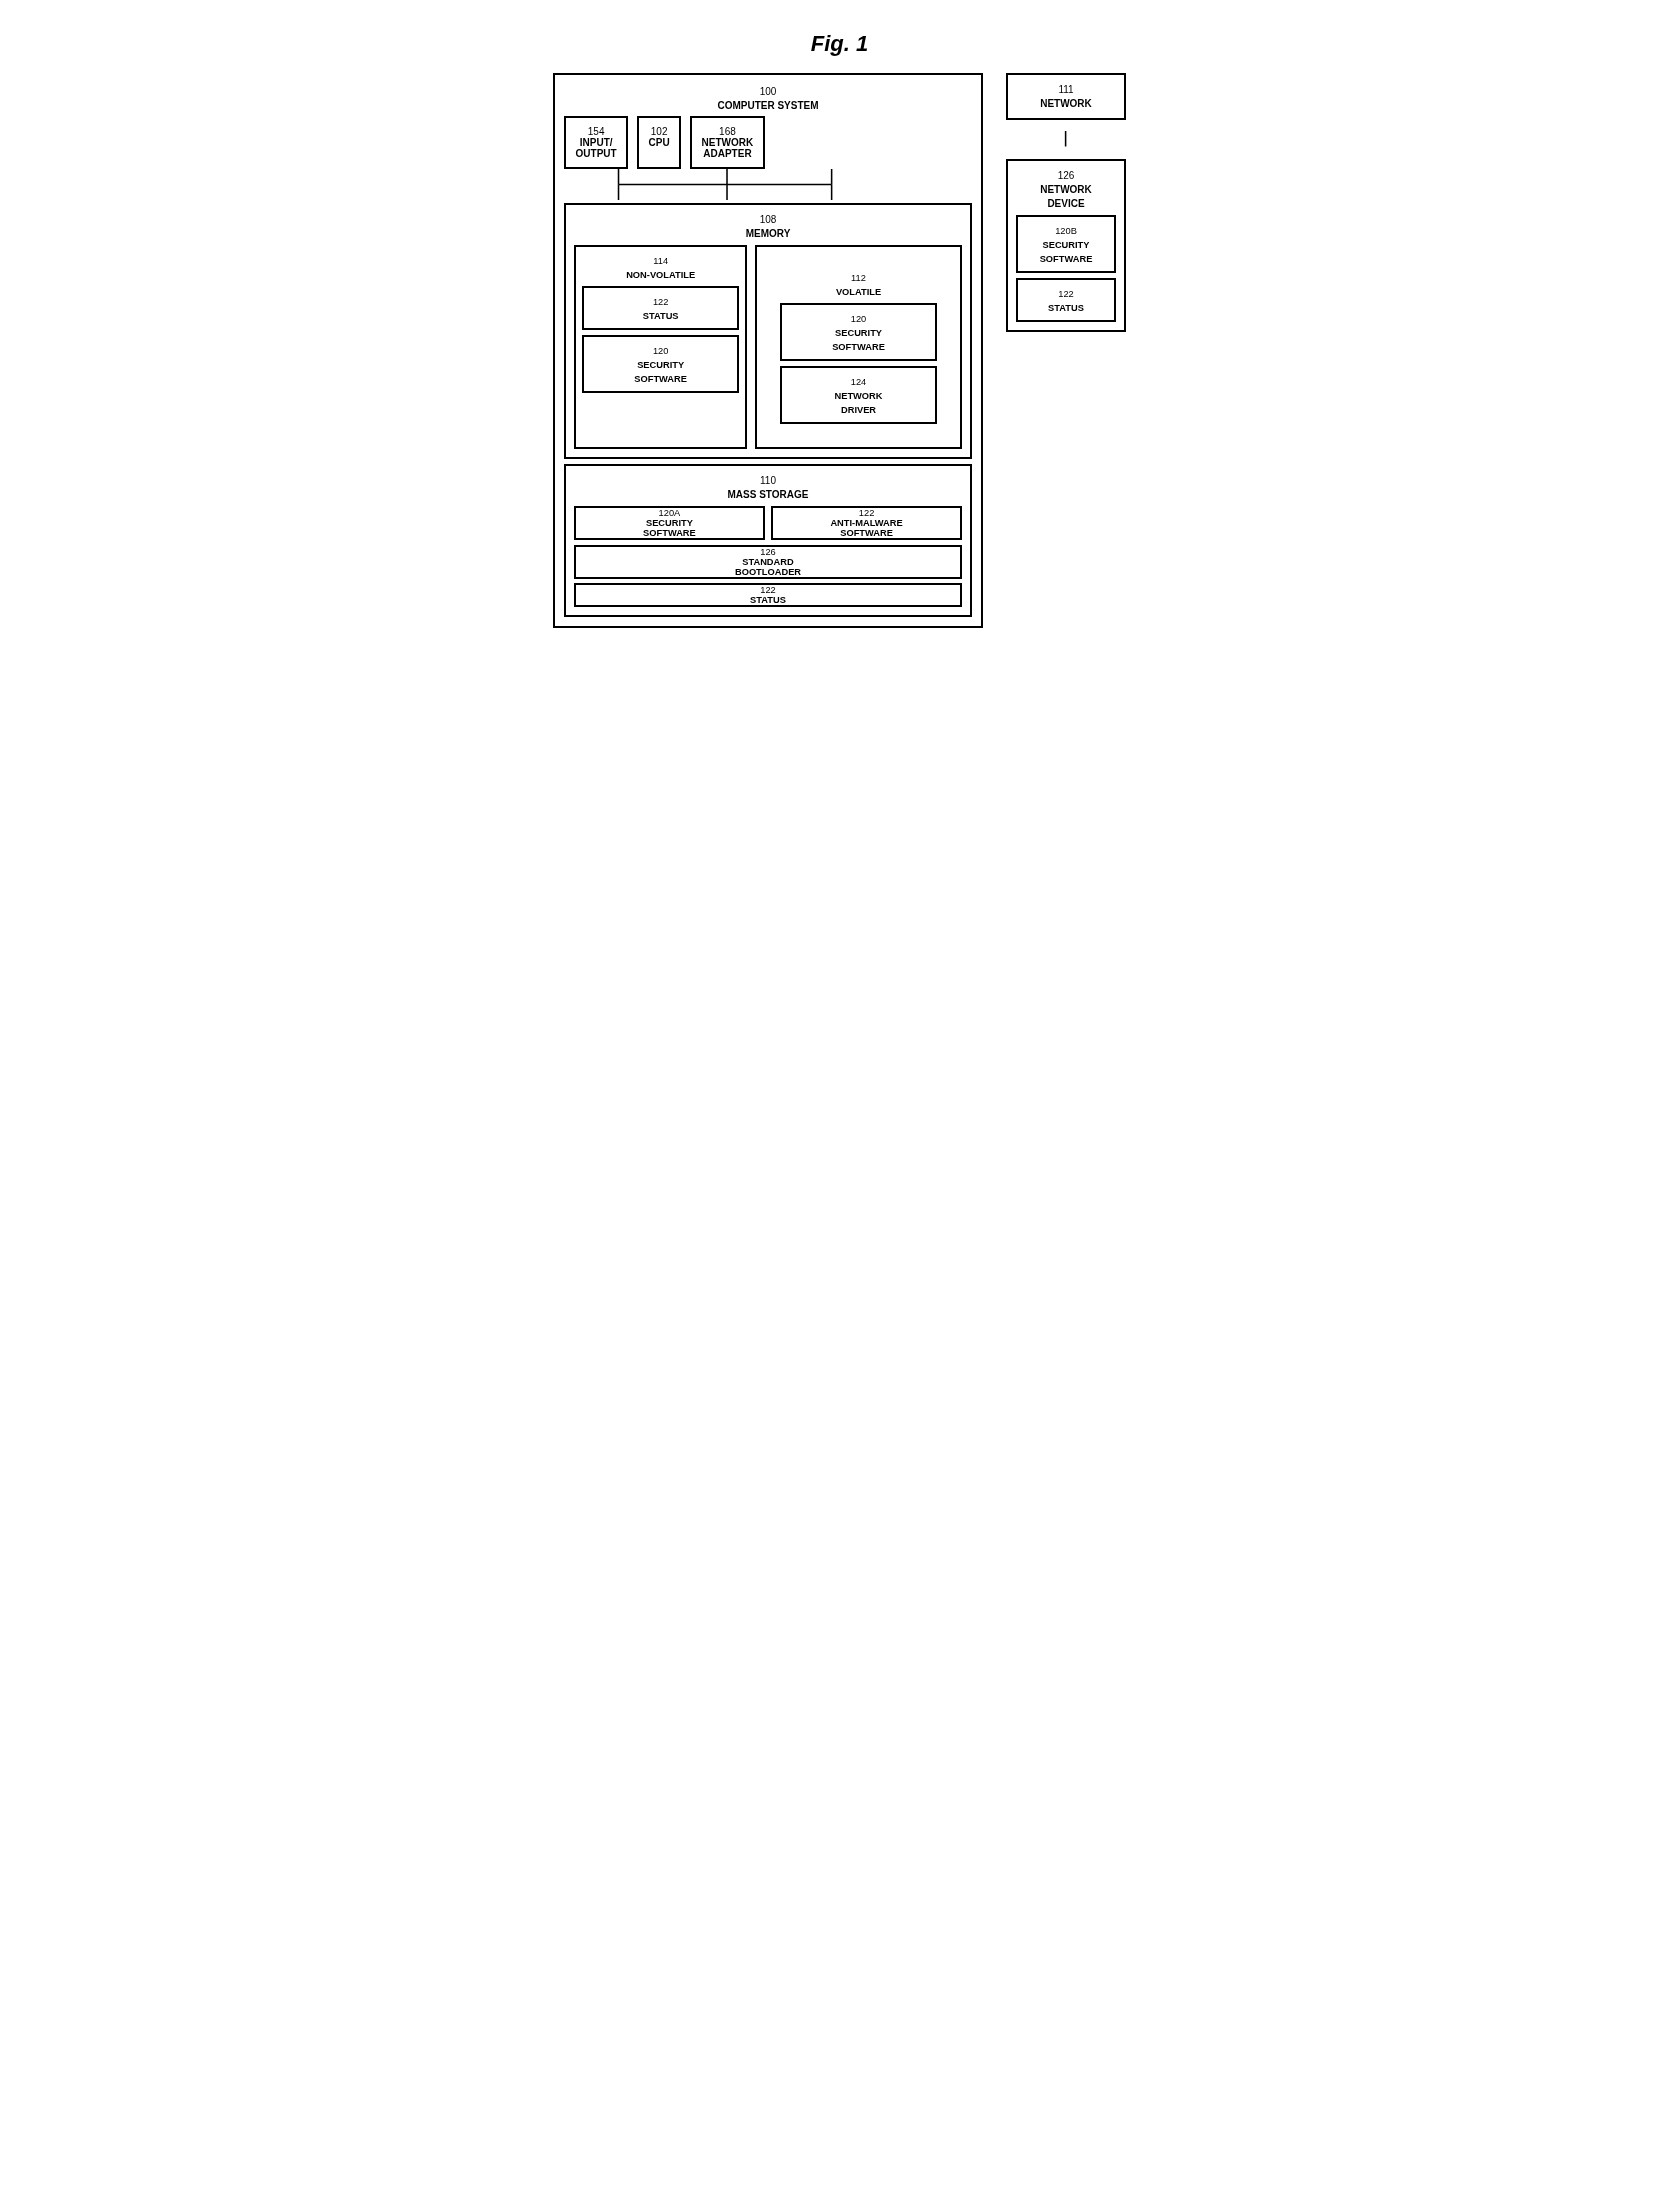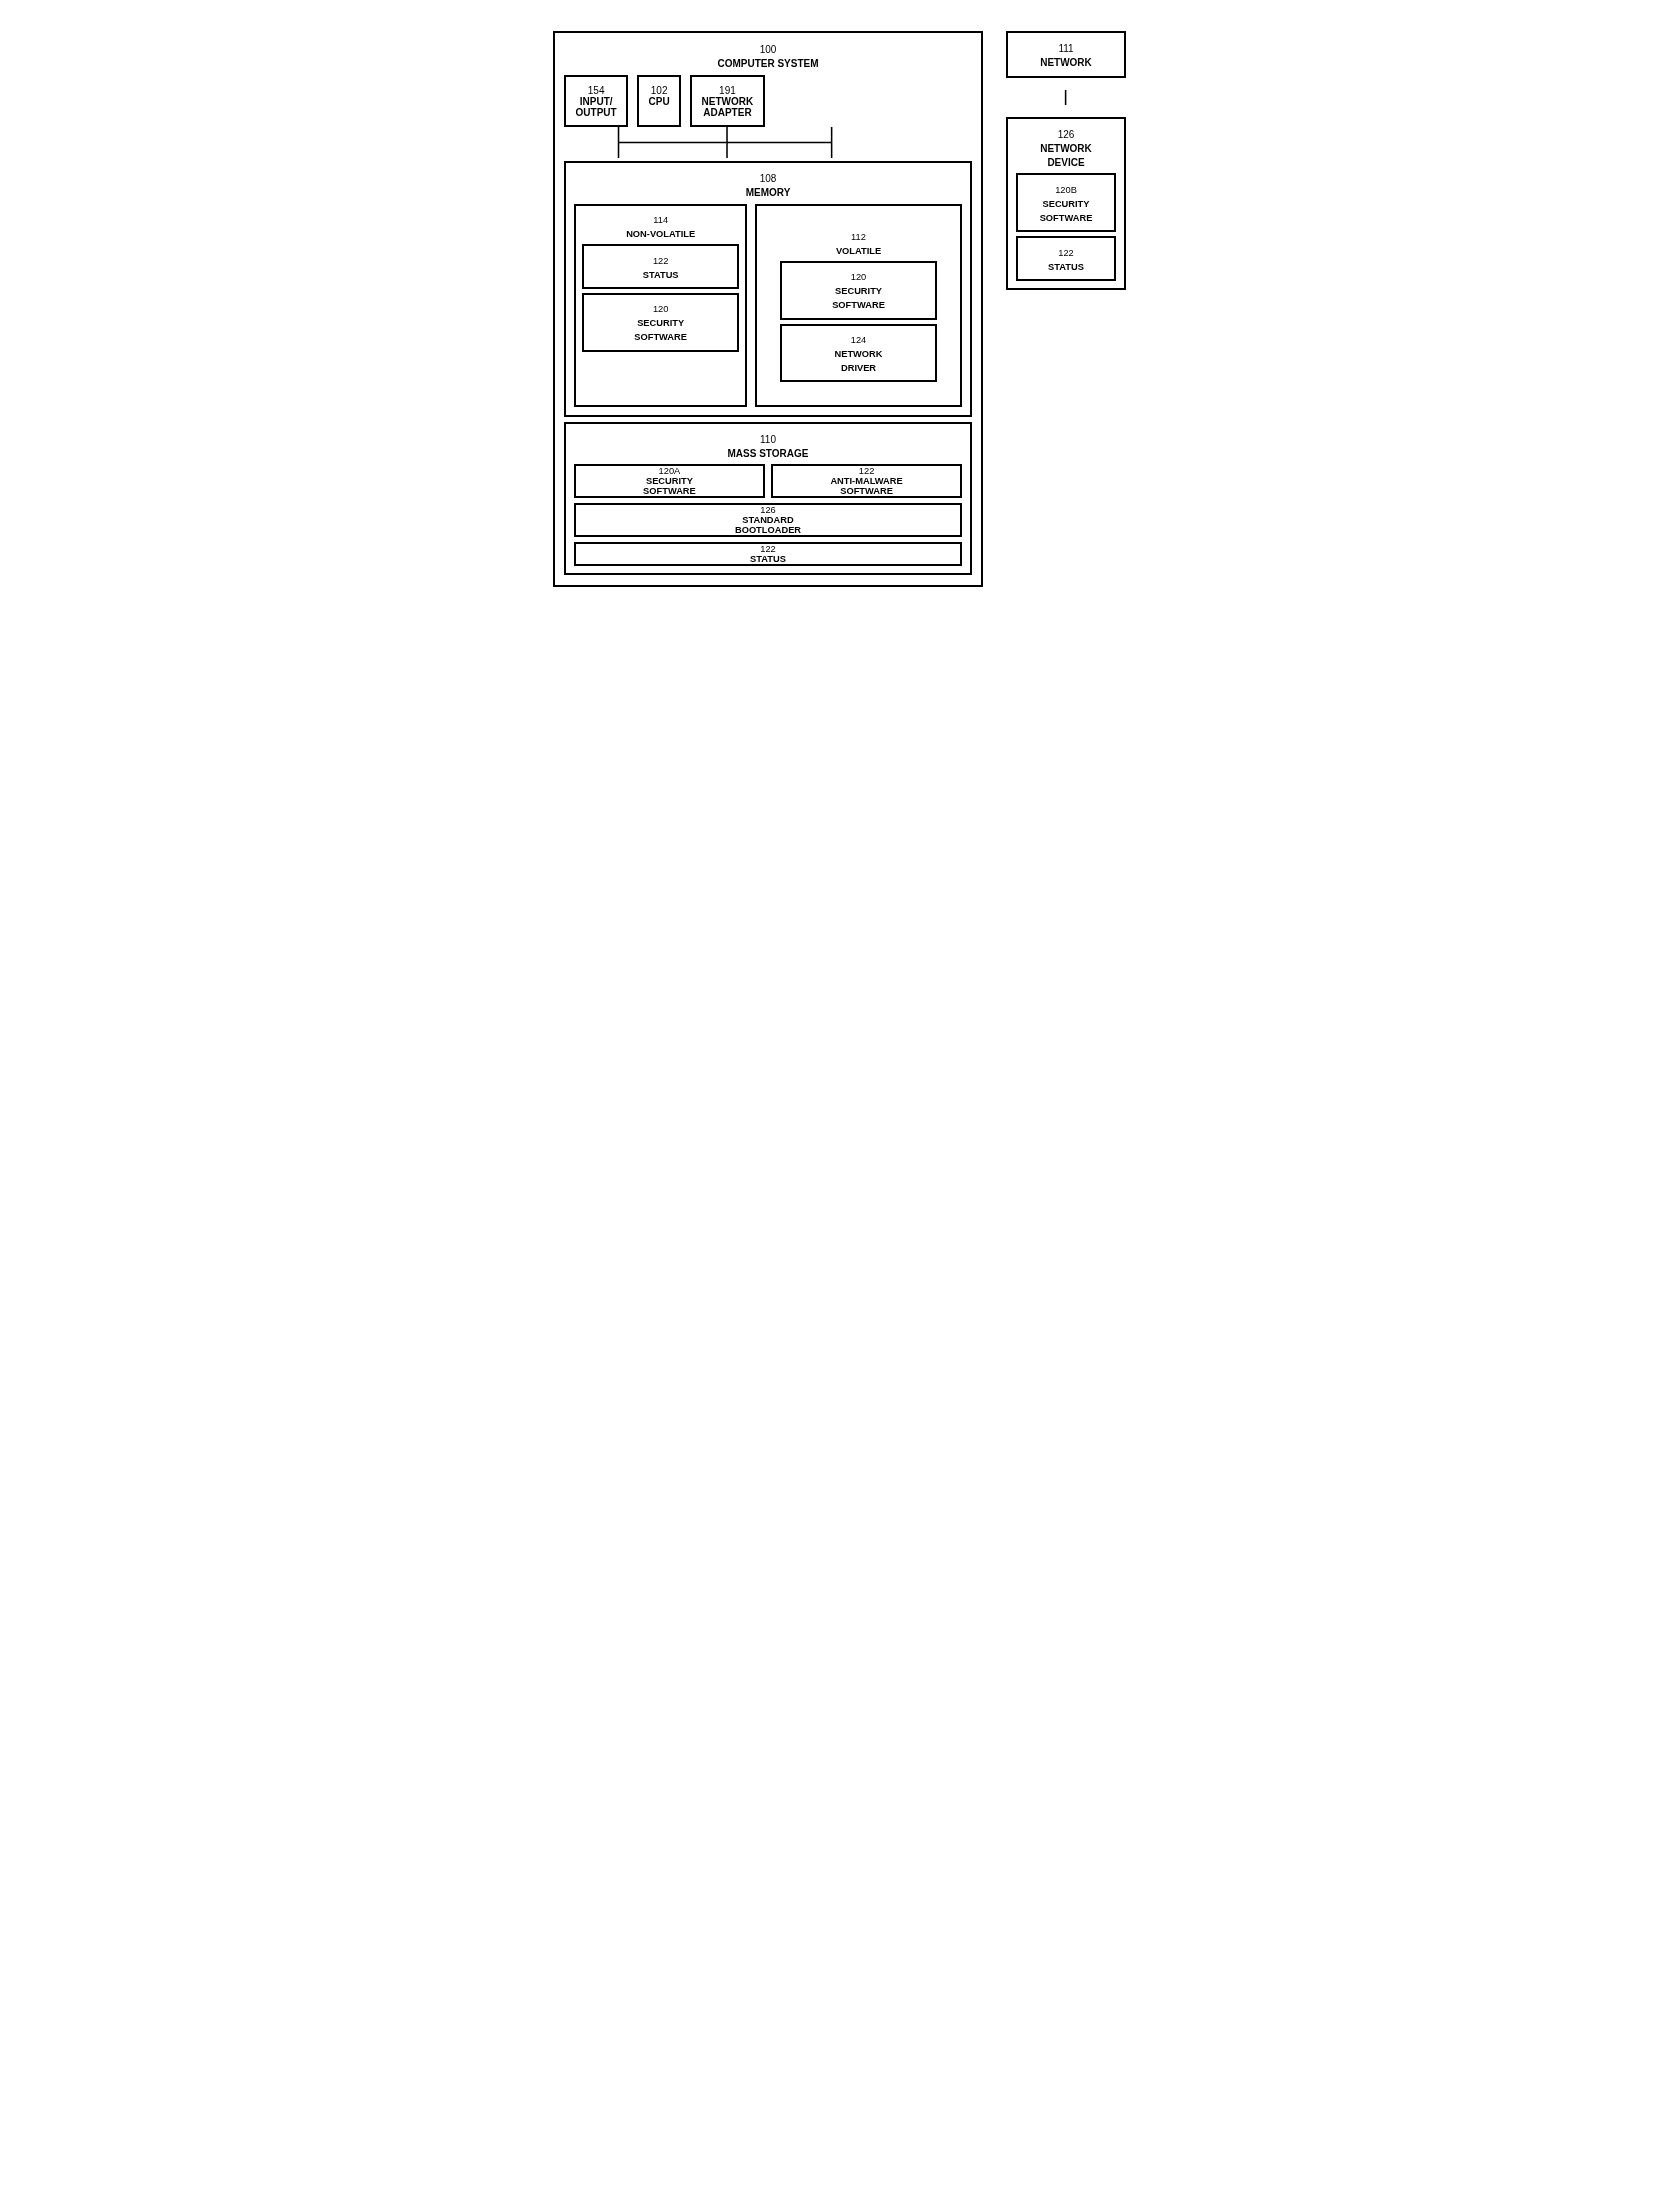--- a/index.html
+++ b/index.html
@@ -168,20 +168,23 @@
       padding: 4.6px;
       text-align: center;
       margin-top: 3.9px;
     }
   </style>
 </head>
 <body>
 
 <div class="page">
 
+  <div class="fig-title">
+    <span>Fig. 1</span>
+  </div>
 
   <div class="main-layout">
 
     <div class="left-panel">
       
       <div class="section-label">
         <span class="label-num">100</span><br>
         <span class="label-text">COMPUTER SYSTEM</span>
       </div>
 
@@ -189,21 +192,21 @@
       <div class="top-row">
         <div class="comp-box">
           <span class="label-num">154</span><br>
           <span class="label-text">INPUT/<br>OUTPUT</span>
         </div>
         <div class="comp-box">
           <span class="label-num">102</span><br>
           <span class="label-text">CPU</span>
         </div>
         <div class="comp-box">
-          <span class="label-num">191</span><br>
+          <span class="label-num">168</span><br>
           <span class="label-text">NETWORK<br>ADAPTER</span>
         </div>
       </div>
 
       
       <svg width="100%" height="31" viewBox="0 0 525 40">
 
         <line x1="70" y1="0" x2="70" y2="20" stroke="#000" stroke-width="2"></line>
 
         <line x1="210" y1="0" x2="210" y2="20" stroke="#000" stroke-width="2"></line>

